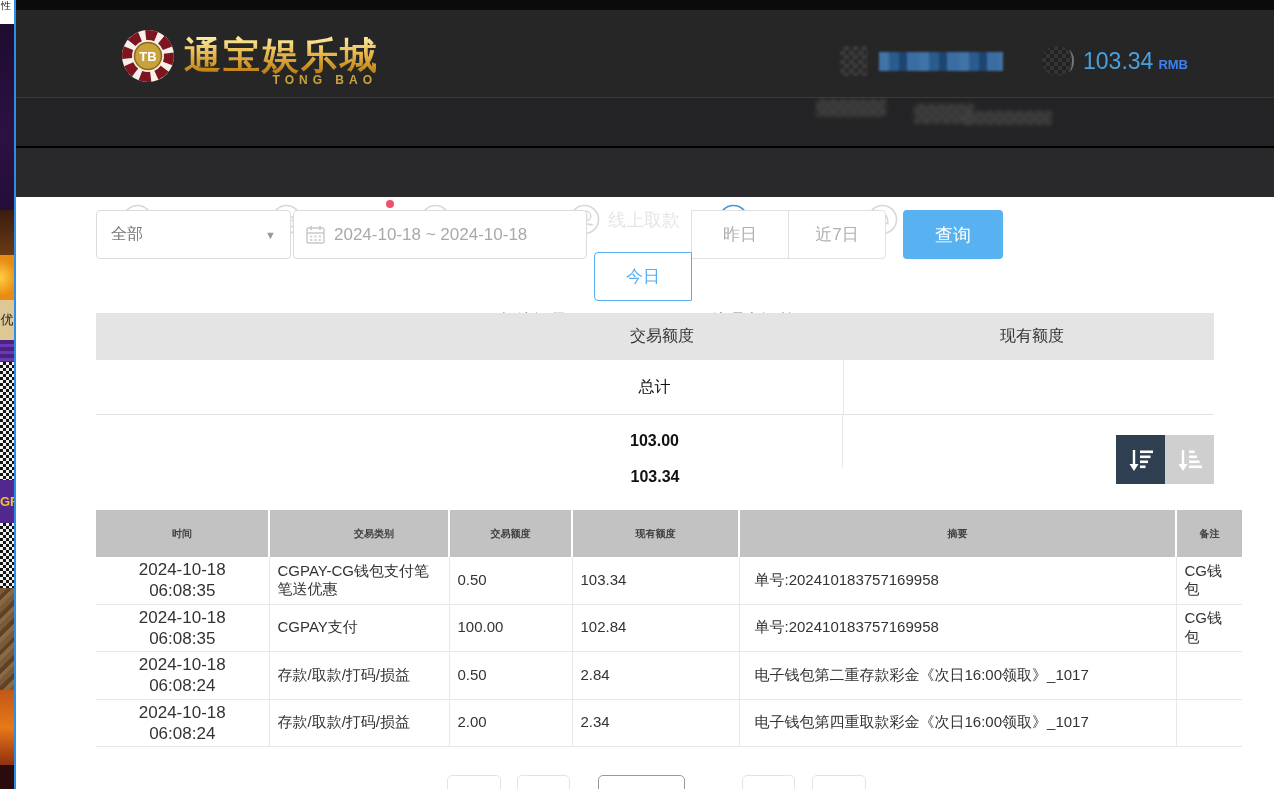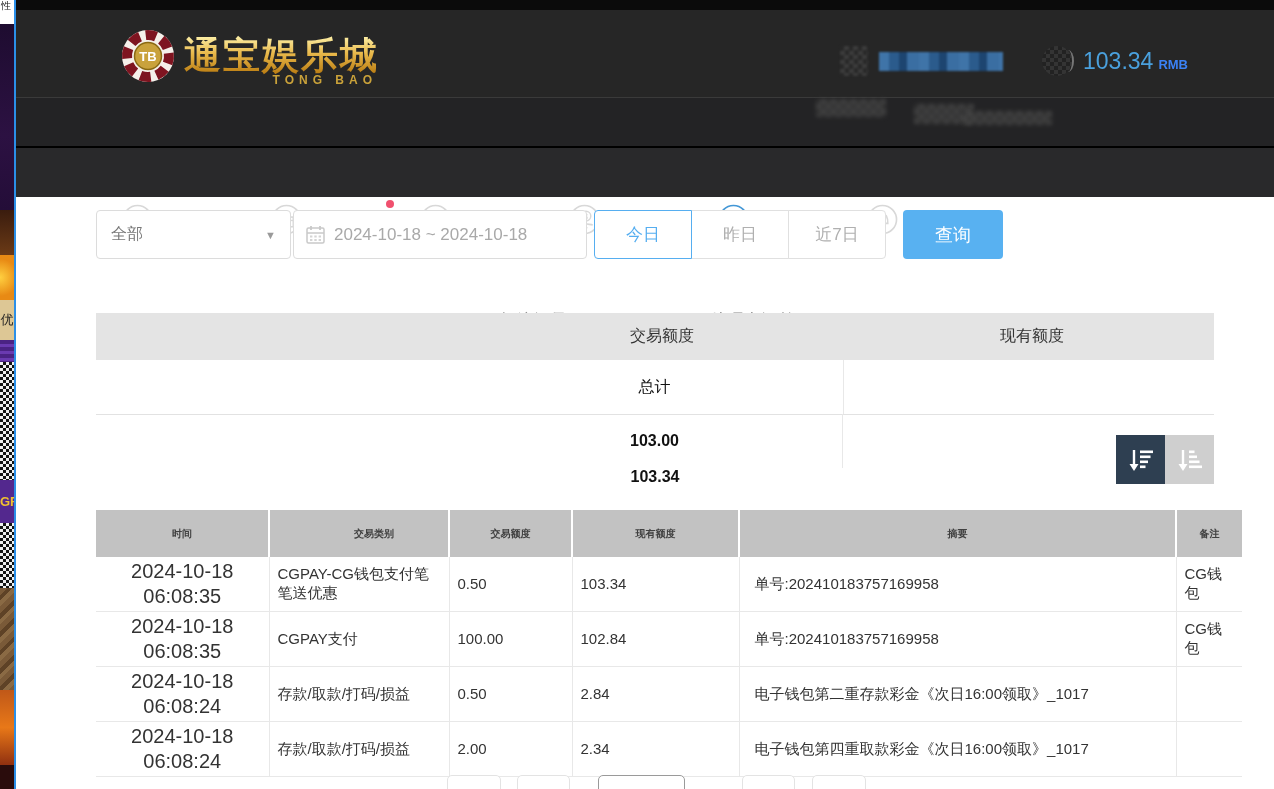--- a/index.html
+++ b/index.html
@@ -69,21 +69,21 @@
   .select-box { position:absolute; left:80px; top:210px; width:195px; height:49px; border:1px solid #dcdcdc;
       border-radius:4px; display:flex; align-items:center; justify-content:space-between; padding:0 14px;
       font-size:16px; color:#777; background:#fff; cursor:pointer; }
   .caret { color:#9a9a9a; font-size:11px; }
   .date-box { position:absolute; left:277px; top:210px; width:294px; height:49px; border:1px solid #dcdcdc;
       border-radius:4px; display:flex; align-items:center; gap:9px; padding:0 12px; font-size:17px; color:#a9a9a9;
       background:#fff; cursor:pointer; }
   .quick-group { position:absolute; left:578px; top:210px; display:flex; }
   .quick-btn { width:98px; height:49px; background:#fff; border:1px solid #e0e0e0; margin-left:-1px;
       font-size:17px; color:#b0b0b0; display:flex; align-items:center; justify-content:center; cursor:pointer; }
-  .quick-btn:first-child { border-radius:4px 0 0 4px; margin-left:0; }
+  .quick-btn:first-child { border-radius:4px 0 0 4px; margin-left:0;margin-top:42px; }
   .quick-btn:last-child { border-radius:0 4px 4px 0;text-align:center; }
   .quick-btn.active { border:1px solid #56aef0; color:#56aef0; z-index:2; border-radius:4px 0 0 4px; }
   .search-btn { position:absolute; left:887px; top:210px; width:100px; height:49px; background:#58b1f1;
       border:none; border-radius:4px; color:#fff; font-size:18px; cursor:pointer;
       font-family:"Liberation Sans","DejaVu Sans",sans-serif; }
 
   
   .summary { position:absolute; left:80px; top:313px; width:1118px; border-bottom:1px solid #e2e2e2; }
   .summary-head { display:flex; height:47px; background:#e4e4e4; align-items:center; }
   .summary-row { display:flex; height:54px; background:#fff; align-items:center;flex-direction:column; }
@@ -103,21 +103,21 @@
   .sort-btn.asc  { background:#cfcfcf; }
 
   
   .tx-table { position:absolute; left:80px; top:510px; width:1118px; border-collapse:collapse; table-layout:fixed; }
   .tx-table th { background:#c2c2c2; color:#404040; font-size:10px; font-weight:700; height:47px;
       border-right:2px solid #fff; text-align:center; }
   .tx-table th:last-child { border-right:none; }
   .tx-table td { height:47px; font-size:15px; color:#333; border-bottom:1px solid #e8e8e8;
       border-right:1px solid #e8e8e8; padding:2px 8px; background:#fff; line-height:1.25; }
   .tx-table td:last-child { border-right:none; }
-  .tx-table tr td:first-child { text-align:center; font-size:20px; }
+  .tx-table tr td:first-child { text-align:center; font-size:17px; }
   .col-time{width:173px;} .col-type{width:180px;padding-left:30px;} .col-amt{width:123px;}
   .col-bal{width:167px;} .col-sum{width:437px;} .col-note{width:66px;margin-top:31px;}
   .td-type { font-size:14px; }
   .td-amt, .td-bal { text-align:left; padding-right:10px !important; }
   .td-sum { padding-left:15px !important; }
   .td-note { font-size:14px; line-height:1.15; }
 
   
   .pager { position:absolute; left:0; top:775px; width:1258px; height:14px; overflow:hidden; }
   .pg-btn { position:absolute; top:0; height:30px; background:#fff; border:1px solid #e3e3e3; border-radius:5px; cursor:pointer; }

